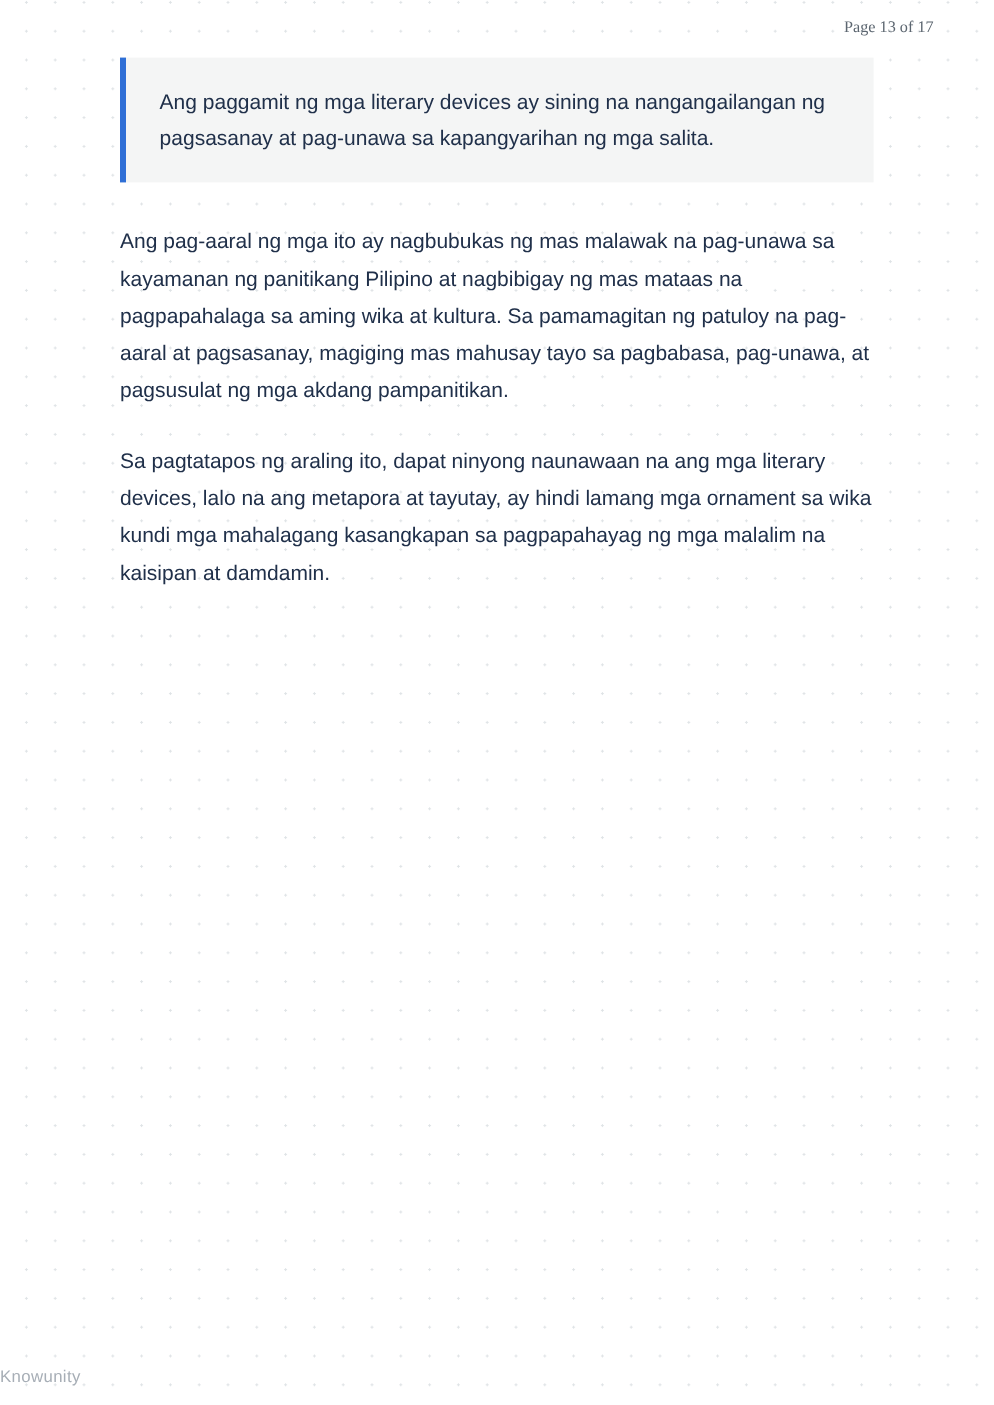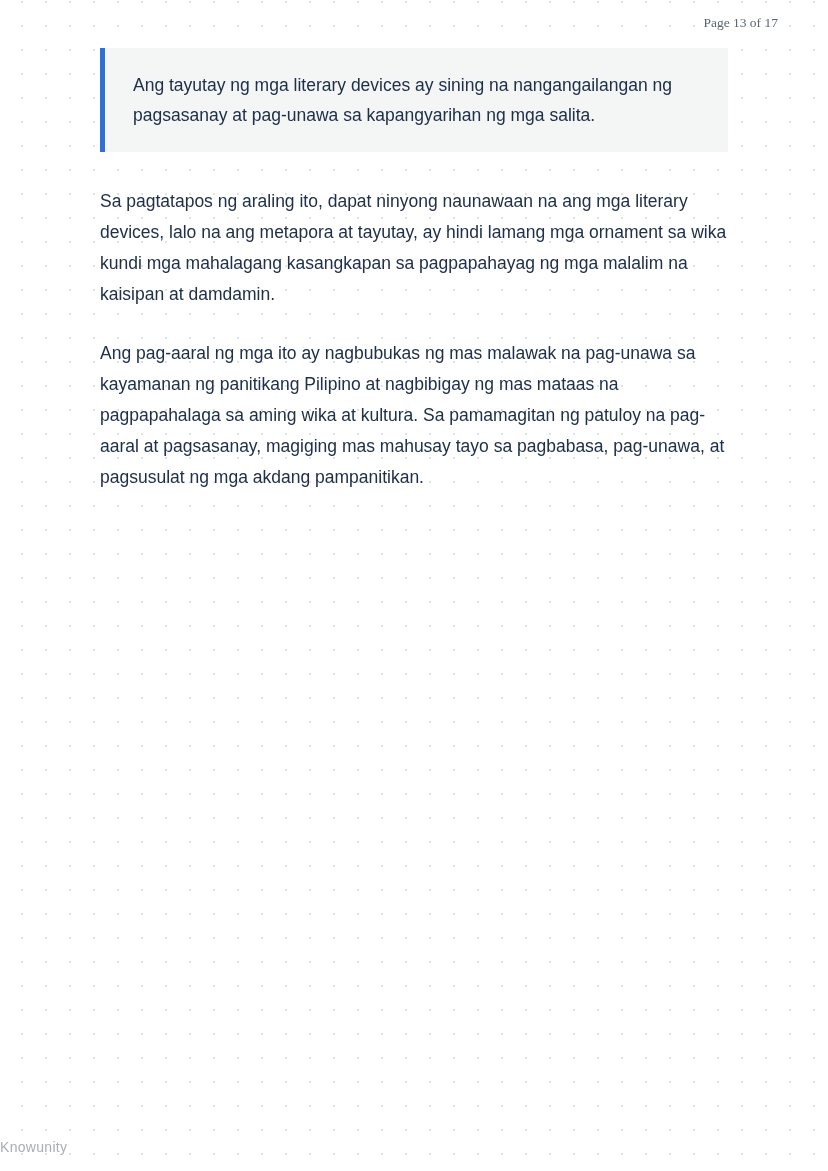--- a/index.html
+++ b/index.html
@@ -67,22 +67,22 @@
   }
 </style>
 </head>
 <body>
 
 <div class="page-indicator">Page 13 of 17</div>
 
 <div class="content">
 
   <div class="callout">
-    <div class="callout-text">Ang tayutay ng mga literary devices ay sining na nangangailangan ng pagsasanay at pag-unawa sa kapangyarihan ng mga salita.</div>
+    <div class="callout-text">Ang paggamit ng mga literary devices ay sining na nangangailangan ng pagsasanay at pag-unawa sa kapangyarihan ng mga salita.</div>
   </div>
 
+  <p class="paragraph">Ang pag-aaral ng mga ito ay nagbubukas ng mas malawak na pag-unawa sa kayamanan ng panitikang Pilipino at nagbibigay ng mas mataas na pagpapahalaga sa aming wika at kultura. Sa pamamagitan ng patuloy na pag-aaral at pagsasanay, magiging mas mahusay tayo sa pagbabasa, pag-unawa, at pagsusulat ng mga akdang pampanitikan.</p>
+
   <p class="paragraph">Sa pagtatapos ng araling ito, dapat ninyong naunawaan na ang mga literary devices, lalo na ang metapora at tayutay, ay hindi lamang mga ornament sa wika kundi mga mahalagang kasangkapan sa pagpapahayag ng mga malalim na kaisipan at damdamin.</p>
-
-  <p class="paragraph">Ang pag-aaral ng mga ito ay nagbubukas ng mas malawak na pag-unawa sa kayamanan ng panitikang Pilipino at nagbibigay ng mas mataas na pagpapahalaga sa aming wika at kultura. Sa pamamagitan ng patuloy na pag-aaral at pagsasanay, magiging mas mahusay tayo sa pagbabasa, pag-unawa, at pagsusulat ng mga akdang pampanitikan.</p>
 
 </div>
 
 <div class="footer-brand">Knowunity</div>
 
 </body></html>

